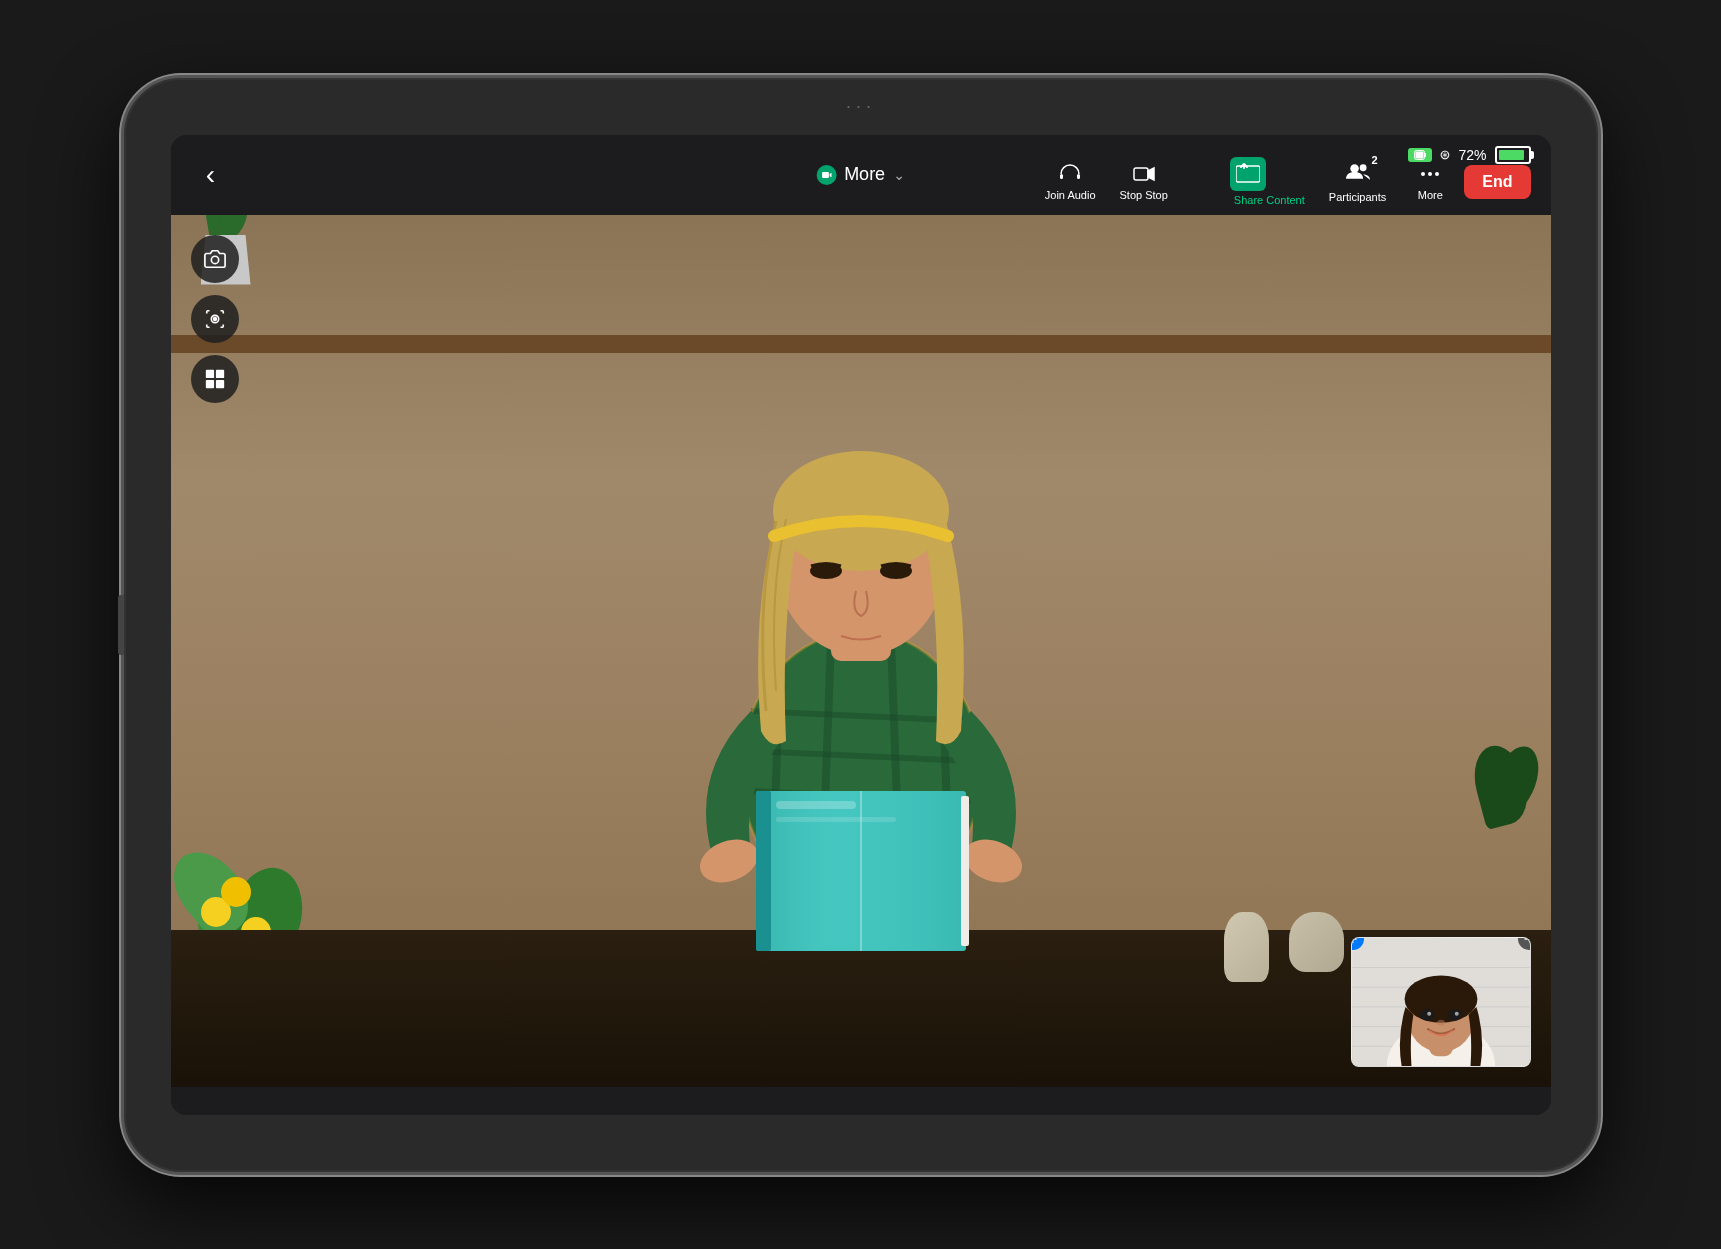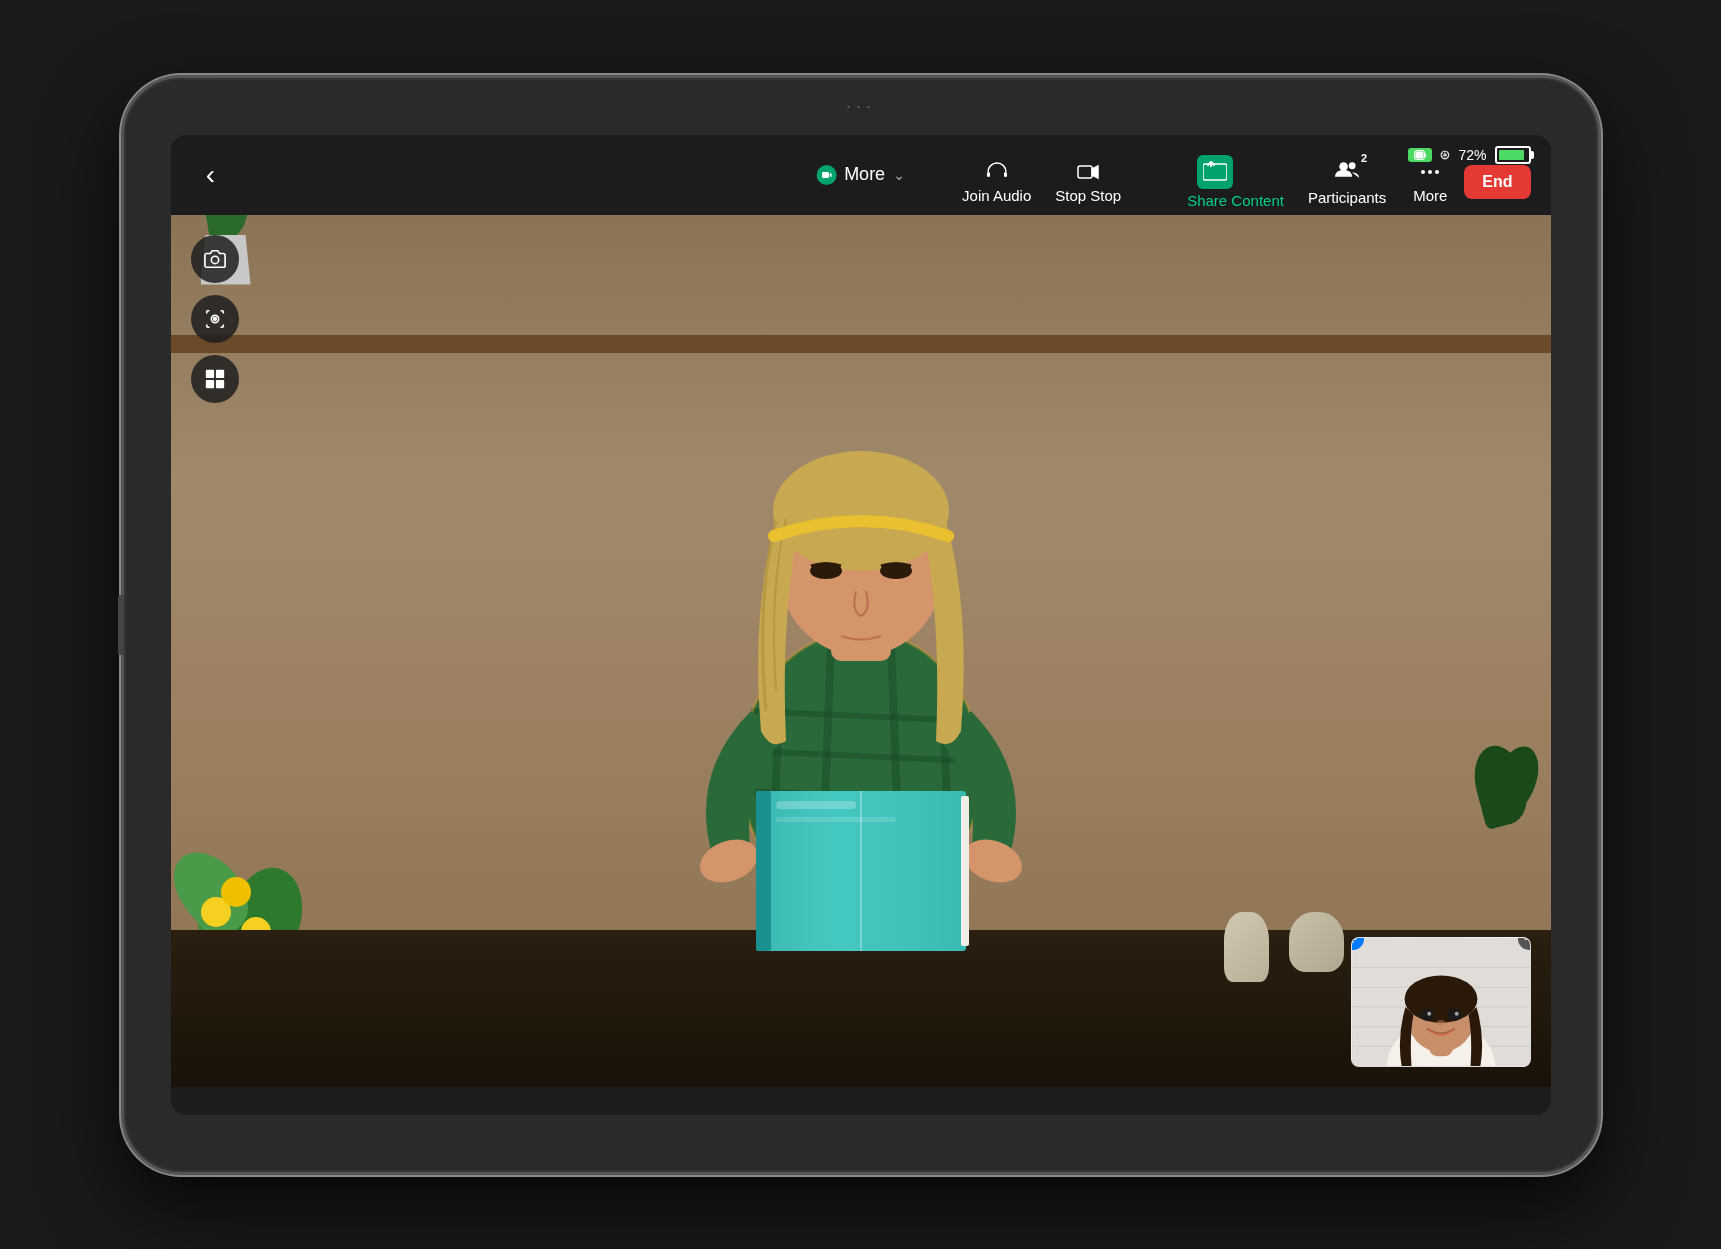--- a/index.html
+++ b/index.html
@@ -189,21 +189,21 @@
       cursor: pointer;
       min-width: 60px;
     }
 
     .toolbar-item svg {
       width: 24px;
       height: 24px;
     }
 
     .toolbar-item-label {
-      font-size: 15px;
+      font-size: 11px;
       color: #fff;
       white-space: nowrap;
     }
 
     .share-content-icon {
       background: #00a36c;
       border-radius: 6px;
       padding: 3px 6px;
     }
 

